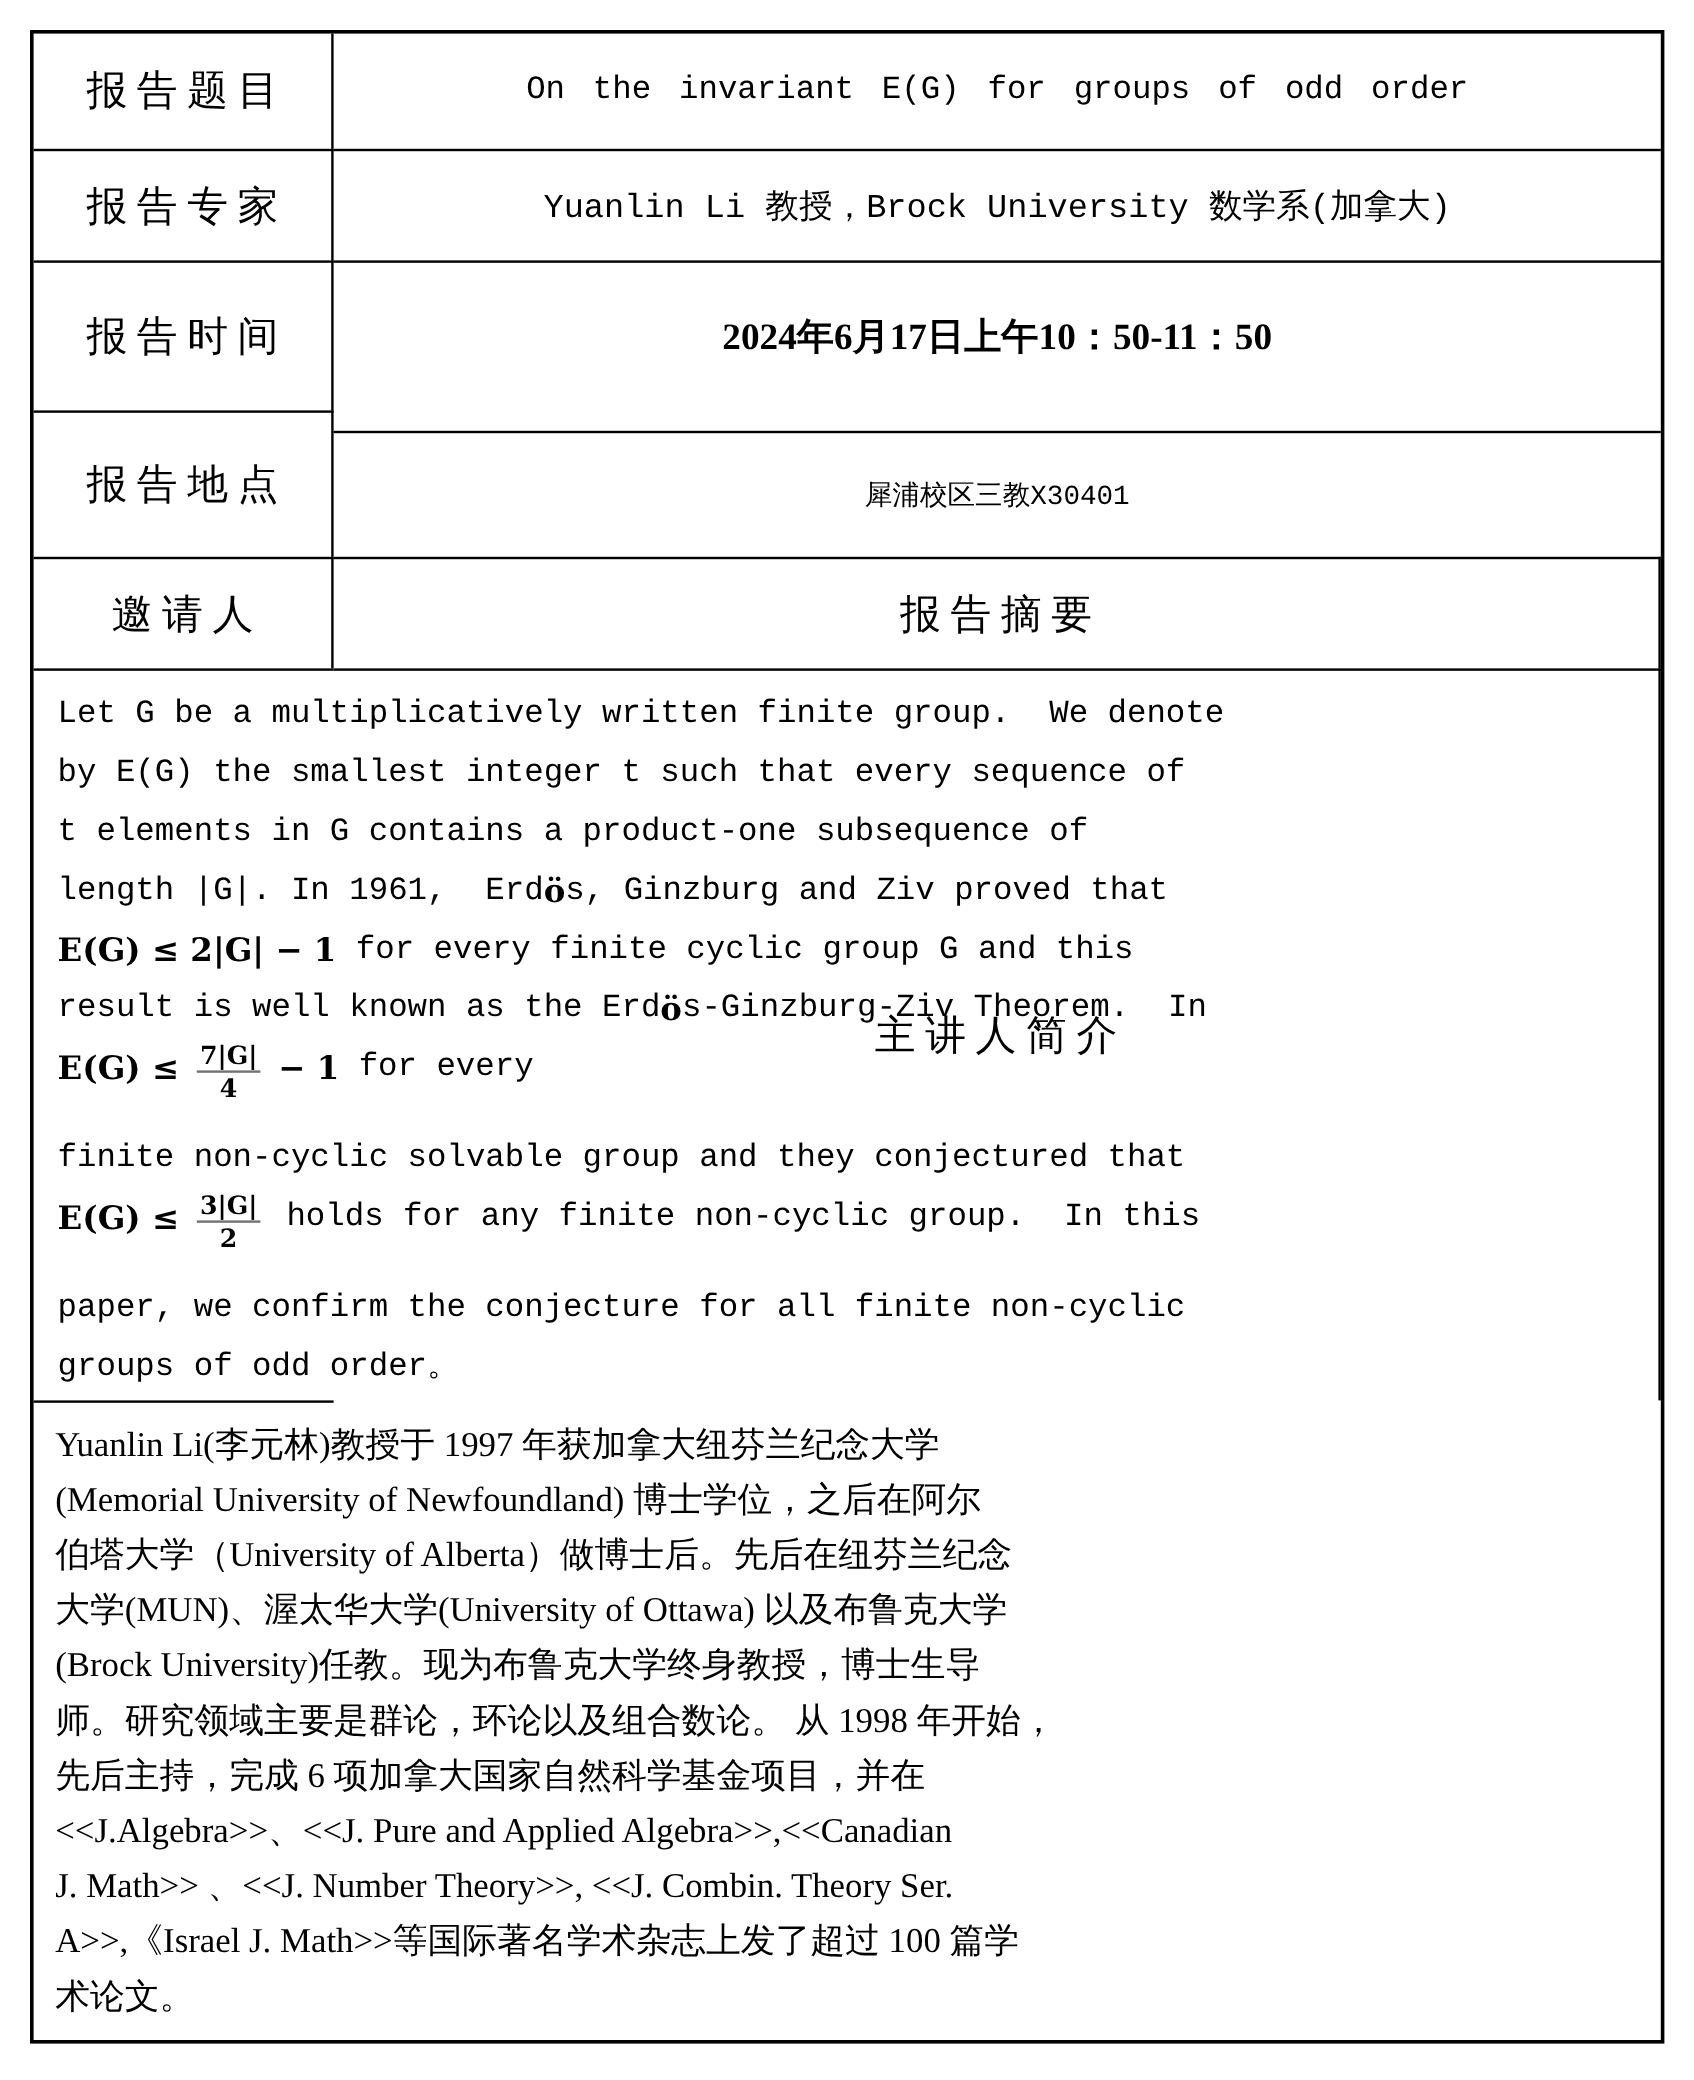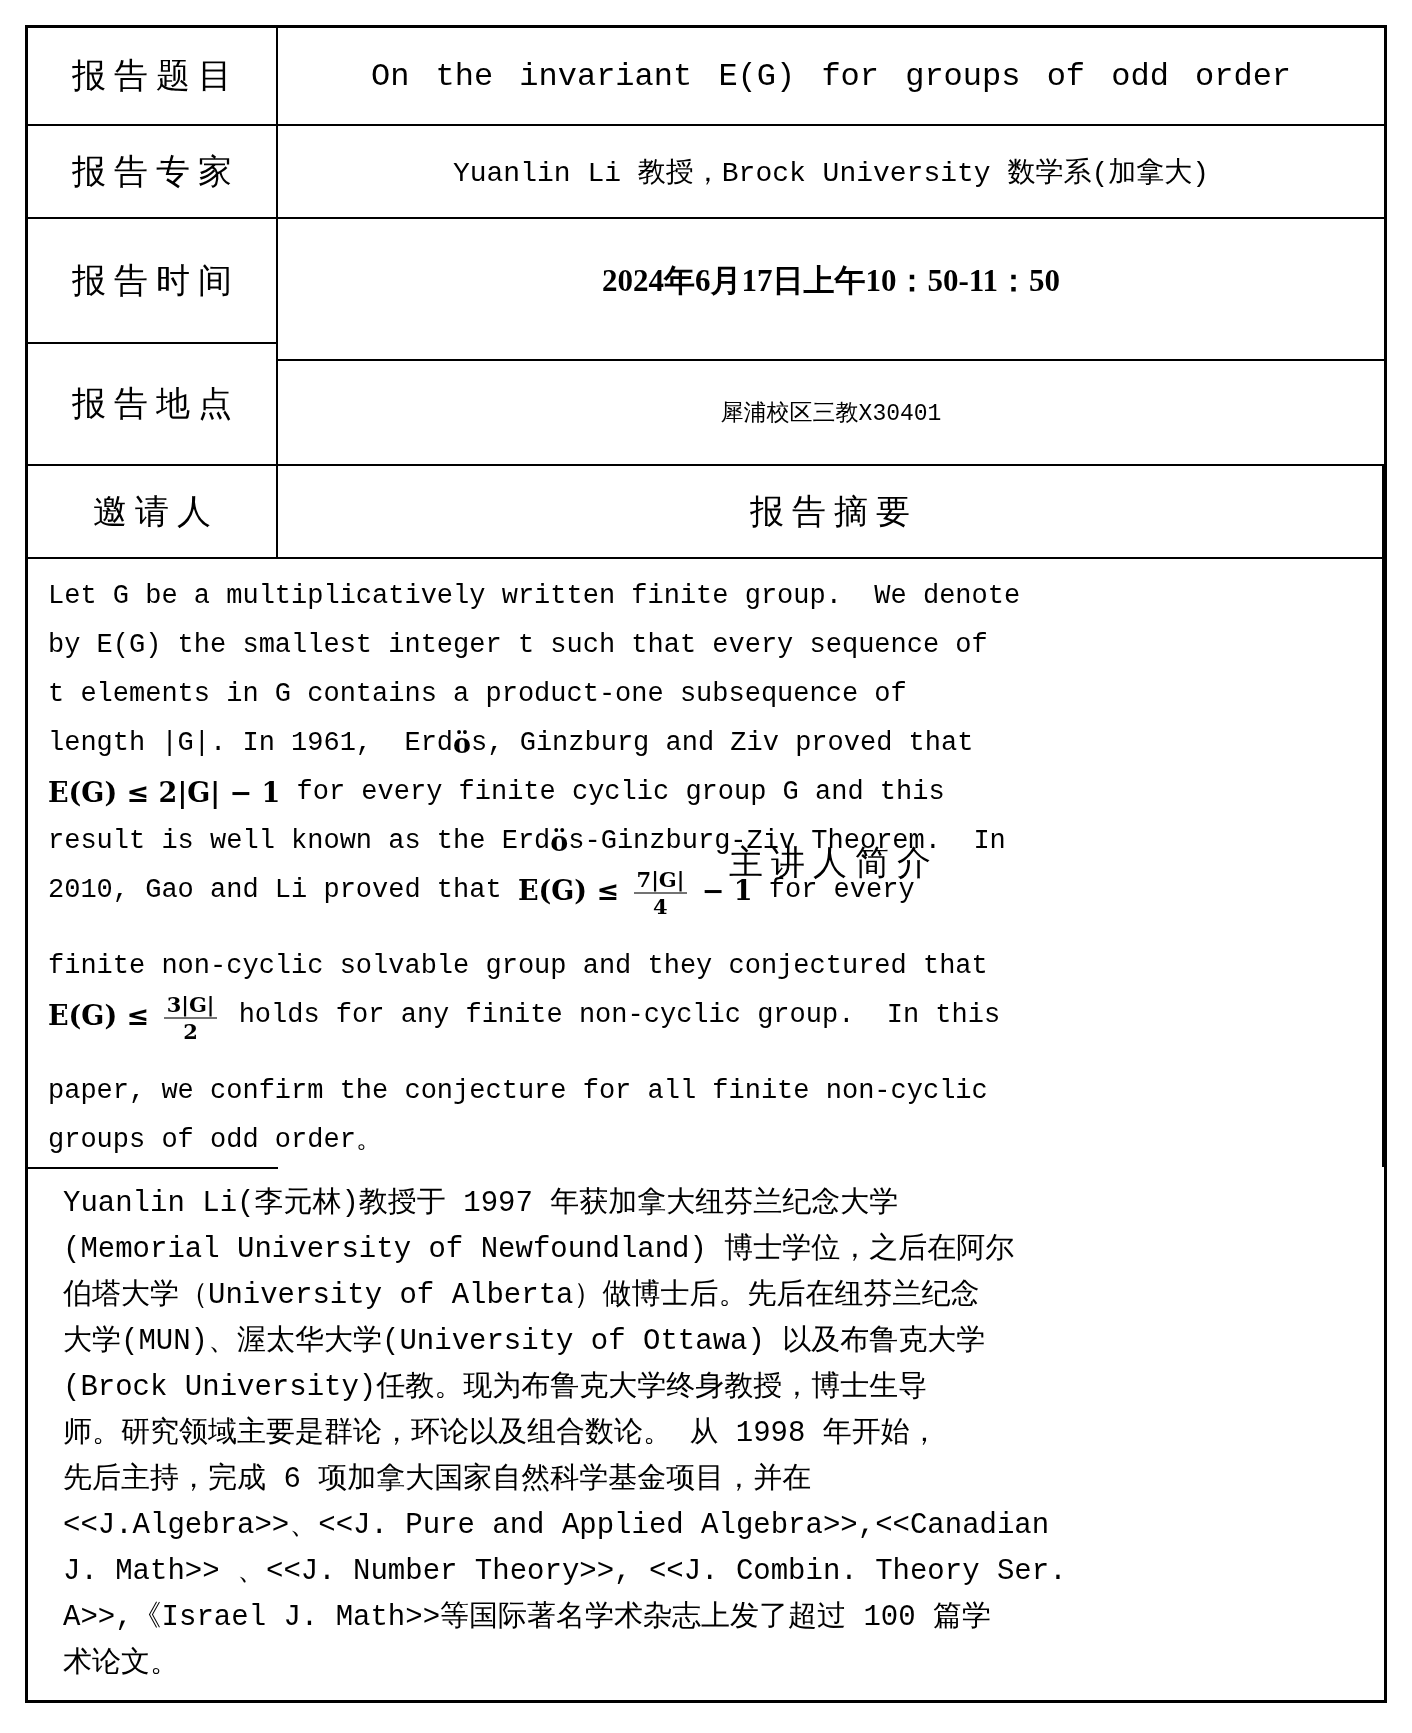--- a/index.html
+++ b/index.html
@@ -7,39 +7,39 @@
         font-family:"Liberation Serif",serif;color:#000;}
   .table{position:absolute;left:25px;top:25px;width:1362px;height:1678px;
          border:3px solid #000;box-sizing:border-box;background:#fff;
          display:grid;grid-template-columns:250px 1fr;
          grid-template-rows:96px 93px 125px 122px 93px 610px 1fr;}
   .cell{box-sizing:border-box;display:flex;align-items:center;justify-content:center;}
   .bt{border-top:2px solid #000;}
   .label-cell{border-right:2px solid #000;font-size:34px;letter-spacing:8px;
               text-indent:8px;font-family:"Liberation Serif",serif;}
   .v-title{font-family:"Liberation Mono","Liberation Serif",monospace;
-           font-size:32px;word-spacing:7px;}
+           font-size:27px;word-spacing:7px;}
   .v-expert{font-family:"Liberation Mono","Liberation Serif",monospace;font-size:28px;}
   .v-time{font-family:"Liberation Serif",serif;font-weight:bold;font-size:31px;}
   .v-place{font-family:Liberation Mono, monospace;font-size:23px;margin-top:17px;}
   .v-inviter{font-family:"Liberation Serif",serif;font-size:29px;}
   .v-block{display:block;align-items:flex-start;}
   .abstract-cell{padding:13px 20px 0 20px;
         font-family:"Liberation Mono","Liberation Serif",monospace;font-size:27px;}
   .a-line{white-space:pre;line-height:49px;display:flex;}
   .a-line.has-frac{min-height:76px;}
   .a-line span{white-space:pre;}
   .math{font-family:"DejaVu Serif",serif;font-weight:bold;}
   .frac{display:inline-flex;flex-direction:column;align-items:center;
         font-family:"DejaVu Serif",serif;font-weight:bold;font-size:21px;
         line-height:1.2;margin:0 5px;transform:translateY(1px);}
   .frac .num{border-bottom:2px solid #737373;padding:0 3px;}
   .frac .den{padding:0 3px;}
-  .bio-cell{padding:12px 18px 0 35px;
-        font-family:Liberation Mono, monospace;font-size:29px;}
+  .bio-cell{padding:12px 18px 0 18px;
+        font-family:Liberation Serif, serif;font-size:29px;}
   .bio-line{white-space:pre;line-height:46px;}
 </style>
 </head>
 <body>
 
 <div class="page">
   <div class="table">
 
     <div class="cell label-cell">报告题目</div>
     <div class="cell v-title">On the invariant E(G) for groups of odd order</div>
@@ -56,21 +56,21 @@
     <div class="cell label-cell bt">邀请人</div>
 
     <div class="cell label-cell bt">报告摘要</div>
     <div class="cell v-block abstract-cell bt">
         <div class="a-line"><span>Let G be a multiplicatively written finite group.  We denote</span></div>
         <div class="a-line"><span>by E(G) the smallest integer t such that every sequence of</span></div>
         <div class="a-line"><span>t elements in G contains a product-one subsequence of</span></div>
         <div class="a-line"><span>length |G|. In 1961,  Erd</span><span class="math">ö</span><span>s, Ginzburg and Ziv proved that</span></div>
         <div class="a-line"><span class="math">E(G) ≤ 2|G| − 1</span><span> for every finite cyclic group G and this</span></div>
         <div class="a-line"><span>result is well known as the Erd</span><span class="math">ö</span><span>s-Ginzburg-Ziv Theorem.  In</span></div>
-        <div class="a-line has-frac"><span>2010, Gao and Li proved that </span><span class="math">E(G) ≤ </span><span class="frac"><span class="num">7|G|</span><span class="den">4</span></span><span class="math"> − 1</span><span> for every</span></div>
+        <div class="a-line has-frac"><span class="math">E(G) ≤ </span><span class="frac"><span class="num">7|G|</span><span class="den">4</span></span><span class="math"> − 1</span><span> for every</span></div>
         <div class="a-line"><span>finite non-cyclic solvable group and they conjectured that</span></div>
         <div class="a-line has-frac"><span class="math">E(G) ≤ </span><span class="frac"><span class="num">3|G|</span><span class="den">2</span></span><span> holds for any finite non-cyclic group.  In this</span></div>
         <div class="a-line"><span>paper, we confirm the conjecture for all finite non-cyclic</span></div>
         <div class="a-line"><span>groups of odd order。</span></div>
       </div>
 
     <div class="cell label-cell bt">主讲人简介</div>
     <div class="cell v-block bio-cell bt">
         <div class="bio-line">Yuanlin Li(李元林)教授于 1997 年获加拿大纽芬兰纪念大学</div>
         <div class="bio-line">(Memorial University of Newfoundland) 博士学位，之后在阿尔</div>

